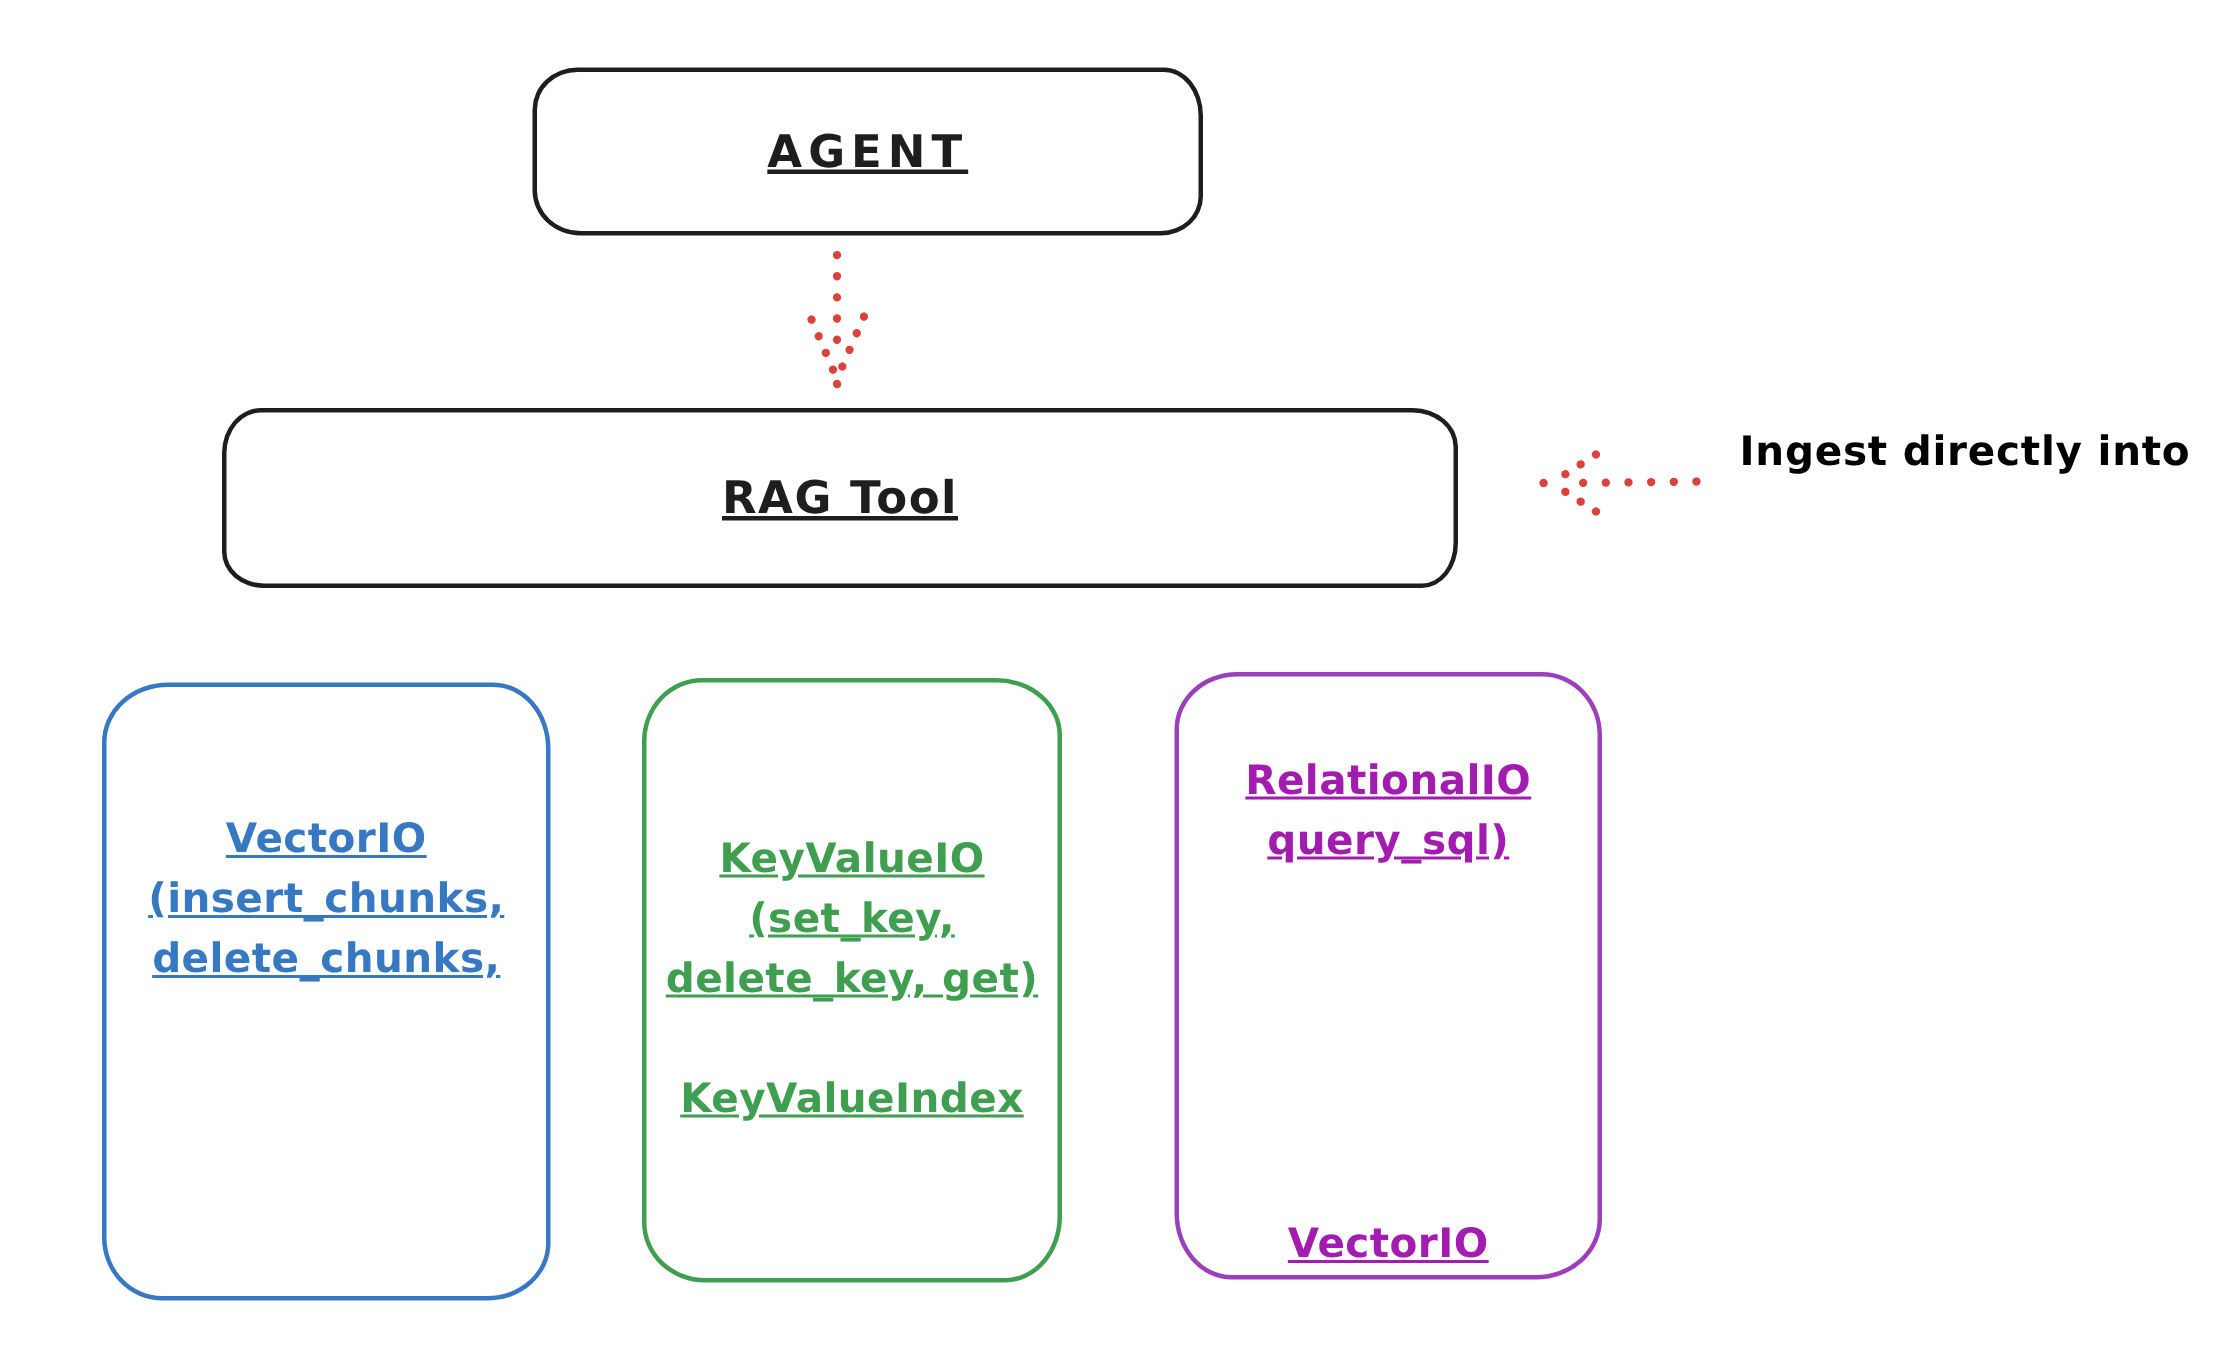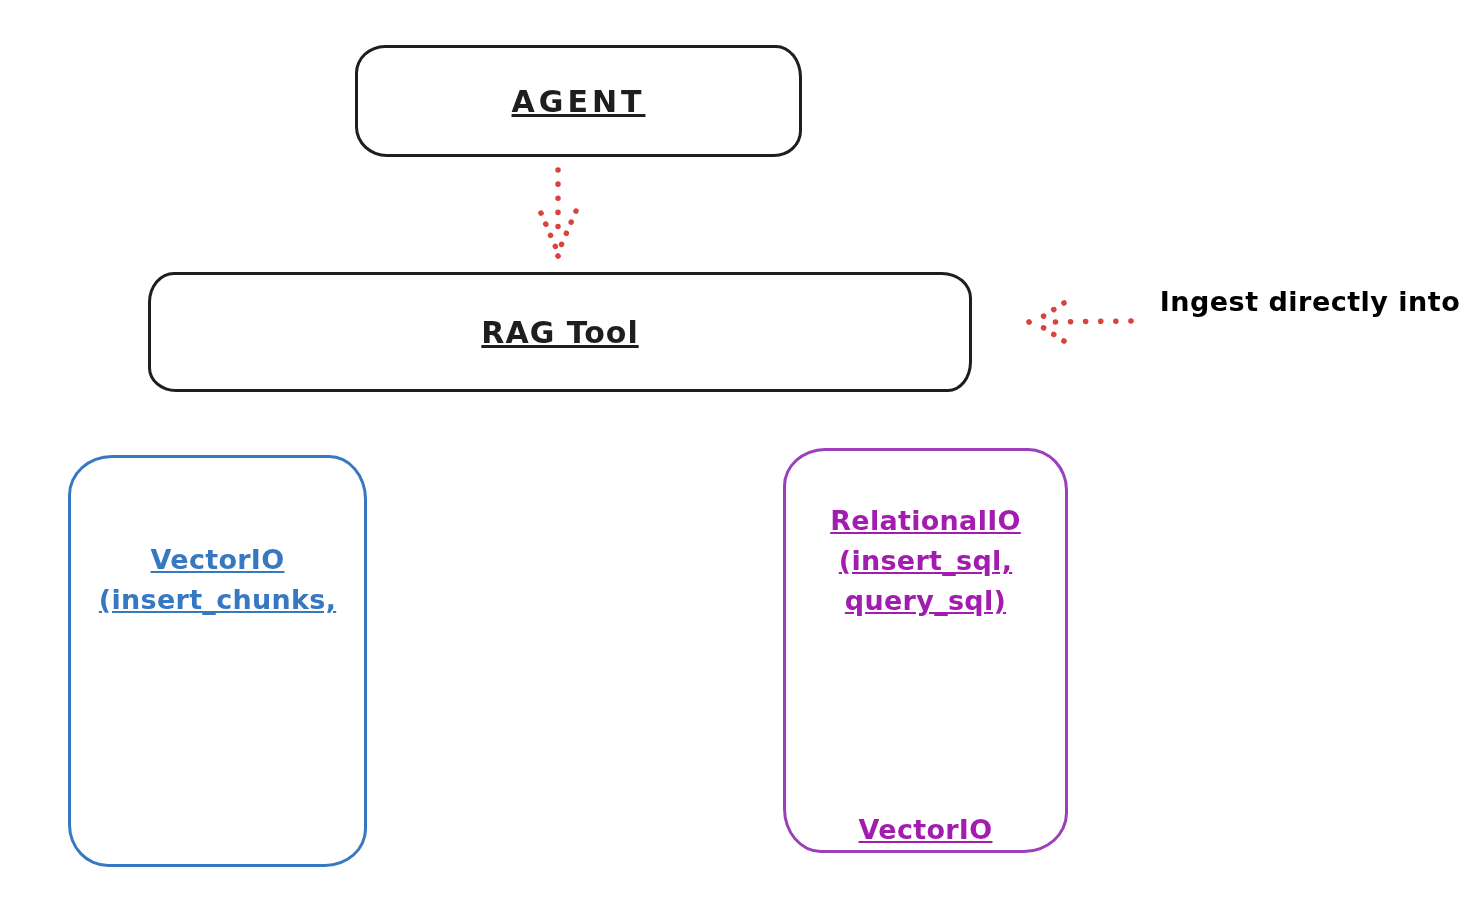--- a/index.html
+++ b/index.html
@@ -125,26 +125,34 @@
   </svg>
 
   <div class="annotation">
     <div>Ingest directly into</div>
   </div>
 
   <div class="box storage-box vector-box">
     <div class="title-lines">
       <div>VectorIO</div>
       <div>(insert_chunks,</div>
+      <div>delete_chunks,</div>
     </div>
   </div>
 
+  <div class="box storage-box keyvalue-box">
+    <div class="title-lines">
+      <div>KeyValueIO</div>
+      <div>(set_key,</div>
+      <div>delete_key, get)</div>
+    </div>
+    <div class="footer-label">KeyValueIndex</div>
+  </div>
 
   <div class="box storage-box relational-box">
     <div class="title-lines">
       <div>RelationalIO</div>
-      <div>(insert_sql,</div>
       <div>query_sql)</div>
     </div>
     <div class="footer-label">VectorIO</div>
   </div>
 
 </div>
 
 </body></html>

